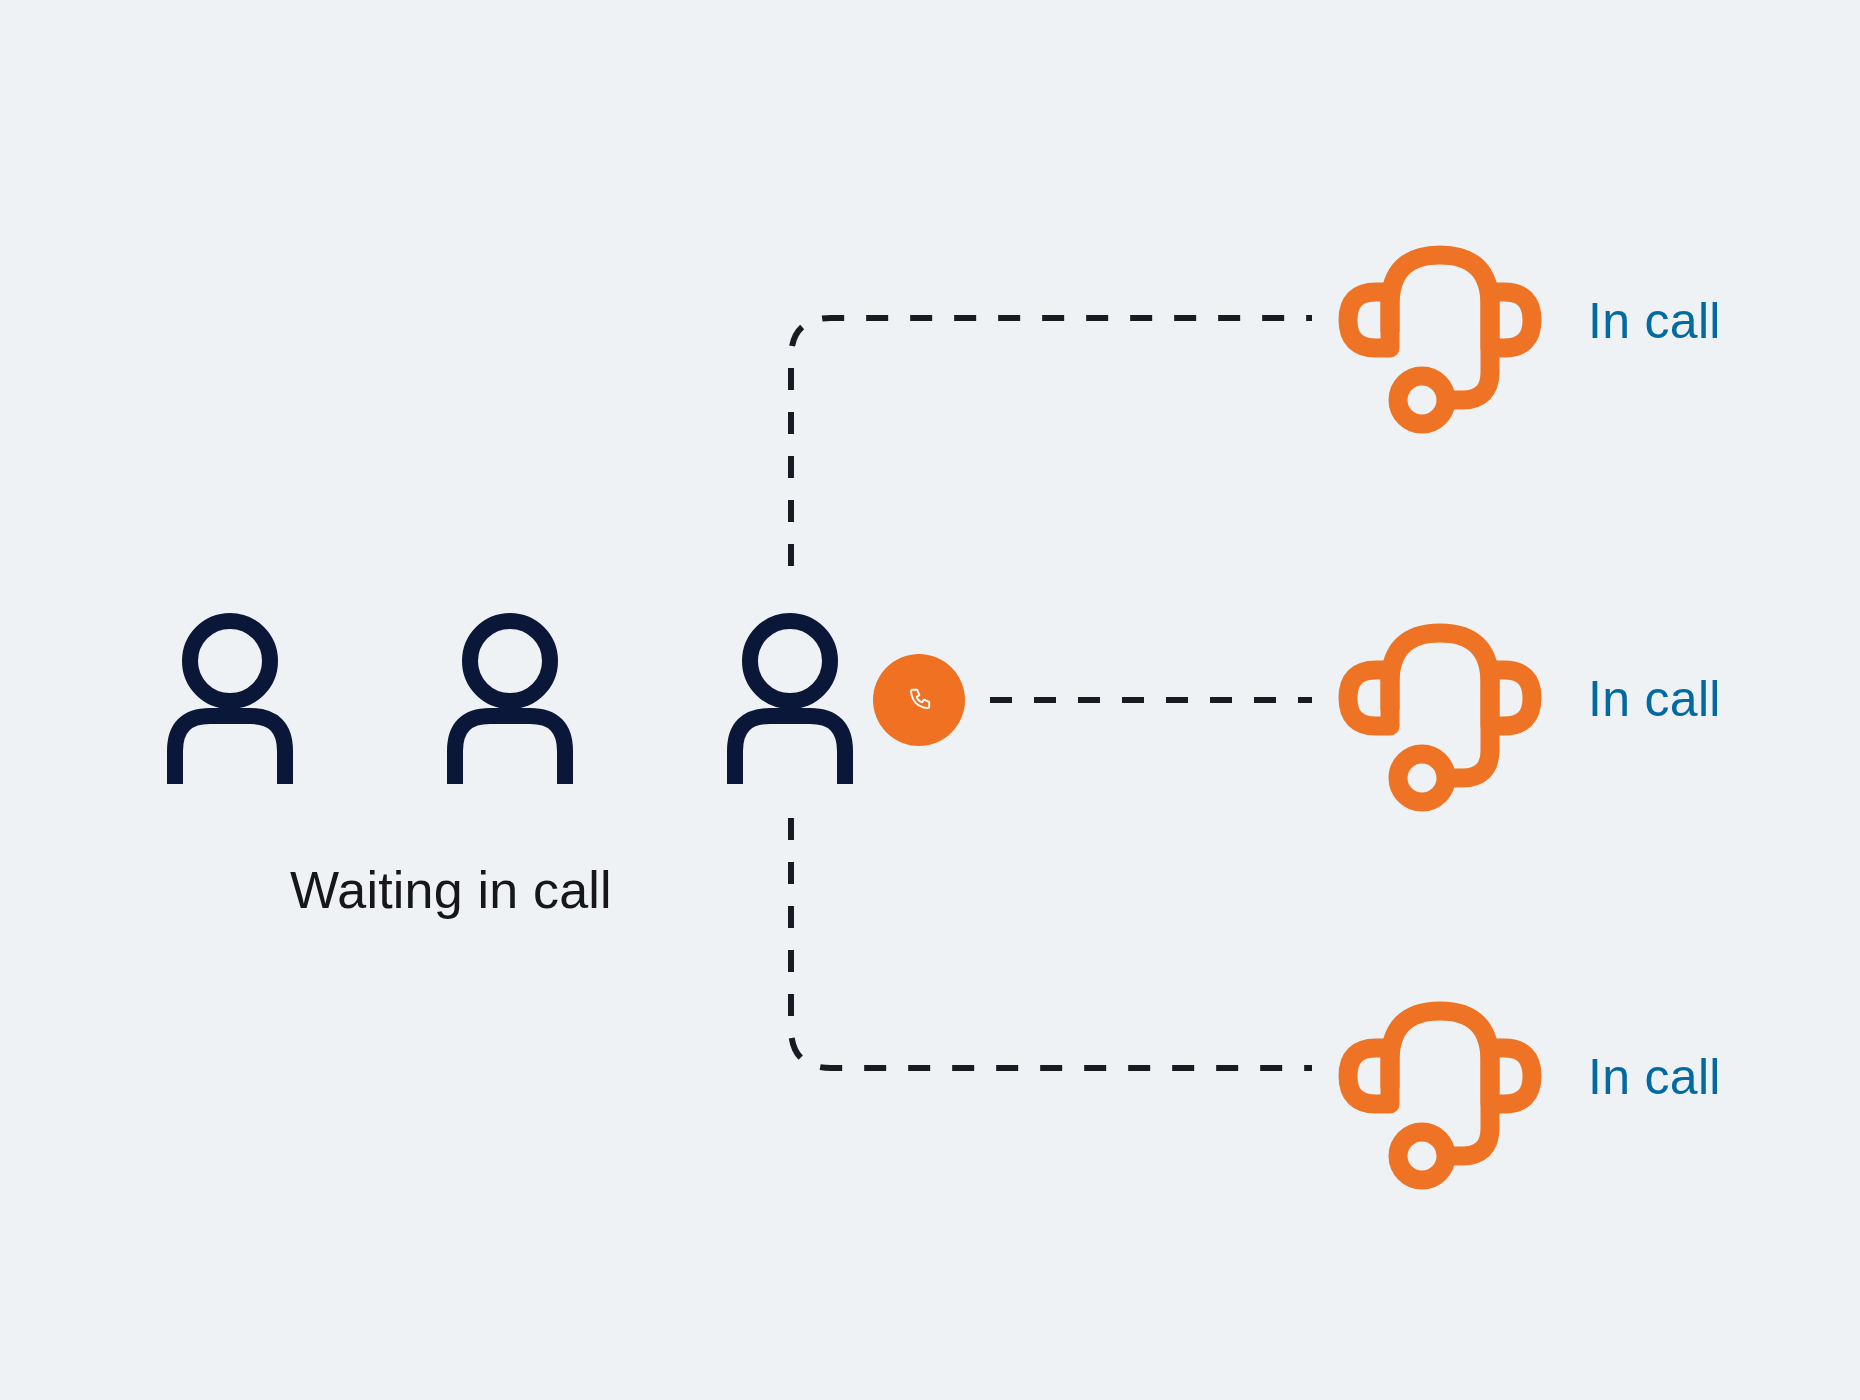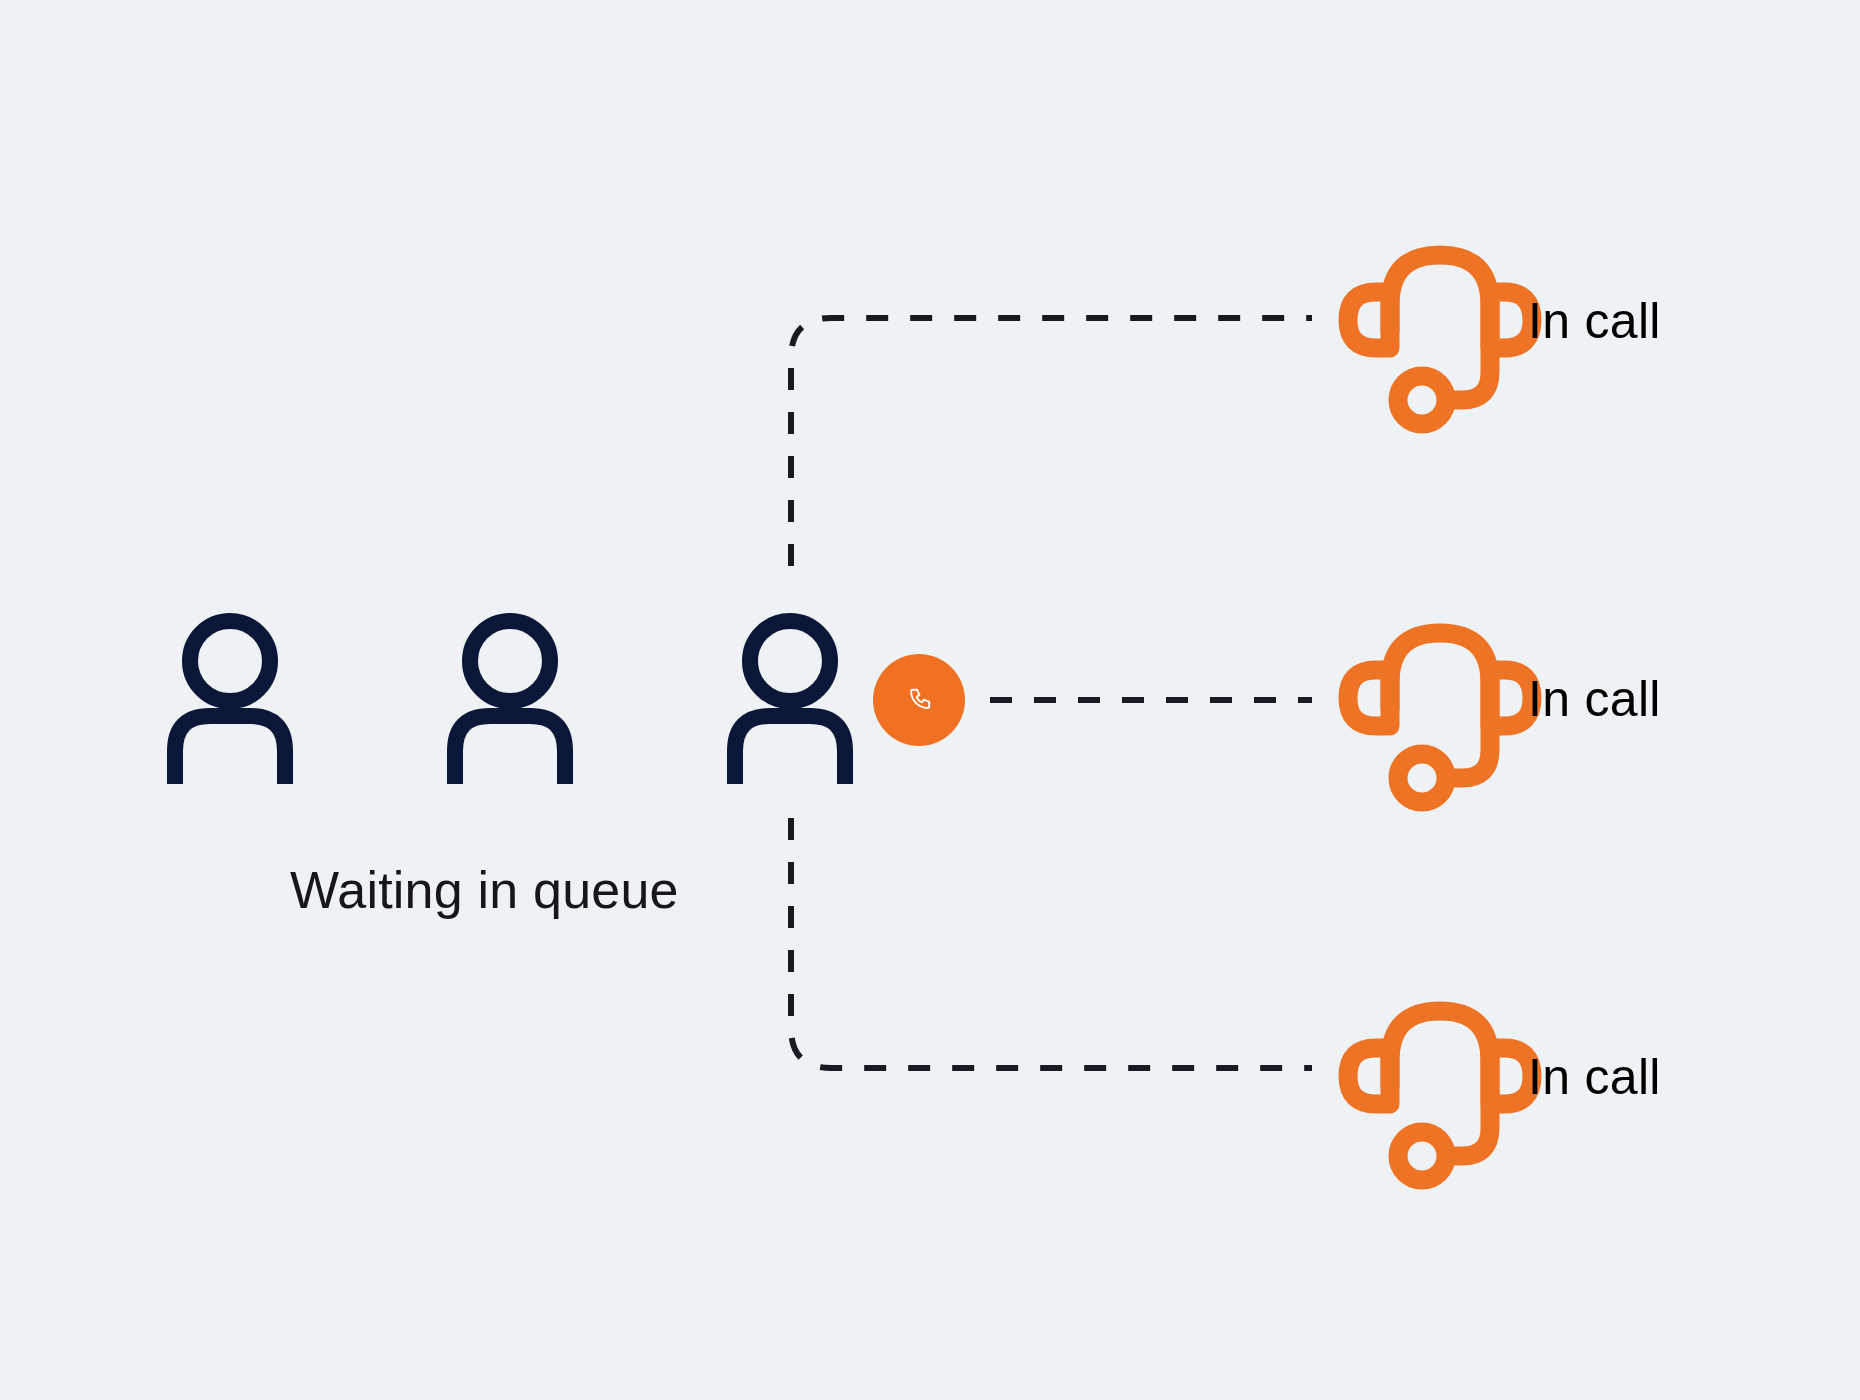--- a/index.html
+++ b/index.html
@@ -34,23 +34,23 @@
     line-height: 1;
   }
   .queue-label {
     left: 290px;
     top: 864px;
     font-size: 52px;
     color: #17171b;
     letter-spacing: 0.2px;
   }
   .agent-label {
-    left: 1528px;
+    left: 1588px;
     font-size: 50px;
-    color: #000000;
+    color: #0369a1;
     letter-spacing: 0.3px;
   }
   .agent-label-0 { top: 296px; }
   .agent-label-1 { top: 674px; }
   .agent-label-2 { top: 1052px; }
 </style>
 </head>
 <body>
 
 <div id="stage">
@@ -121,21 +121,21 @@
       <g transform="translate(1360, 996)">
         <path d="M 30 92 L 30 65 Q 30 15 80 15 Q 130 15 130 65 L 130 132
                  Q 130 160 102 160 L 88 160" fill="none" stroke="#ee7325" stroke-width="19" stroke-linecap="butt"></path>
         <path d="M 30 52 L 16 52 Q -12 52 -12 80 Q -12 108 16 108 L 30 108 Z" fill="none" stroke="#ee7325" stroke-width="19" stroke-linejoin="round"></path>
         <path d="M 130 52 L 144 52 Q 172 52 172 80 Q 172 108 144 108 L 130 108 Z" fill="none" stroke="#ee7325" stroke-width="19" stroke-linejoin="round"></path>
         <circle cx="62" cy="160" r="24" fill="none" stroke="#ee7325" stroke-width="19"></circle>
       </g>
     </g>
   </svg>
 
-  <div class="label queue-label">Waiting in queue</div>
+  <div class="label queue-label">Waiting in call</div>
 
   <div class="label agent-label agent-label-0">In call</div>
 
   <div class="label agent-label agent-label-1">In call</div>
 
   <div class="label agent-label agent-label-2">In call</div>
 
 </div>
 
 </body></html>

